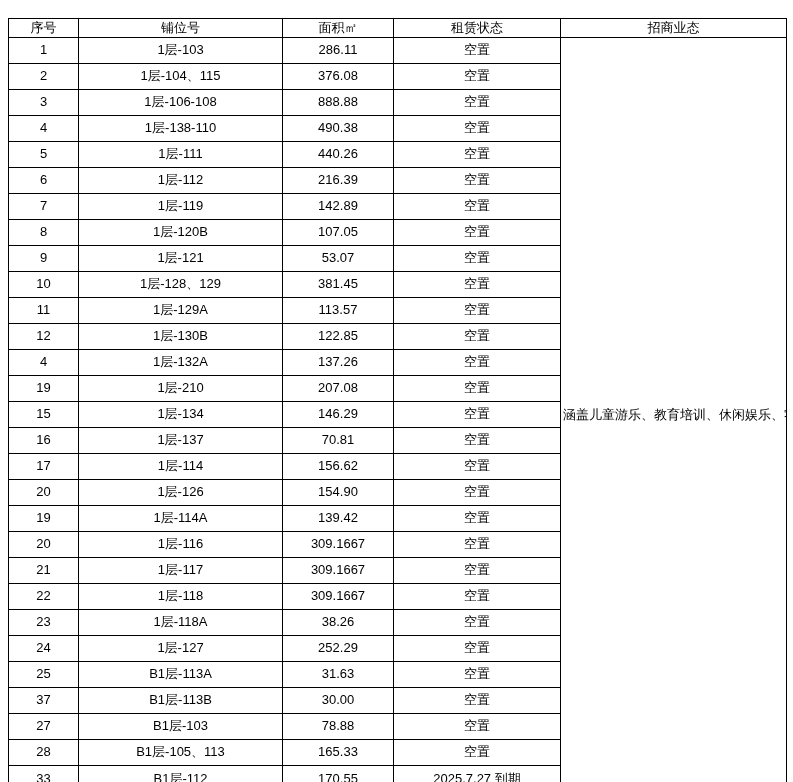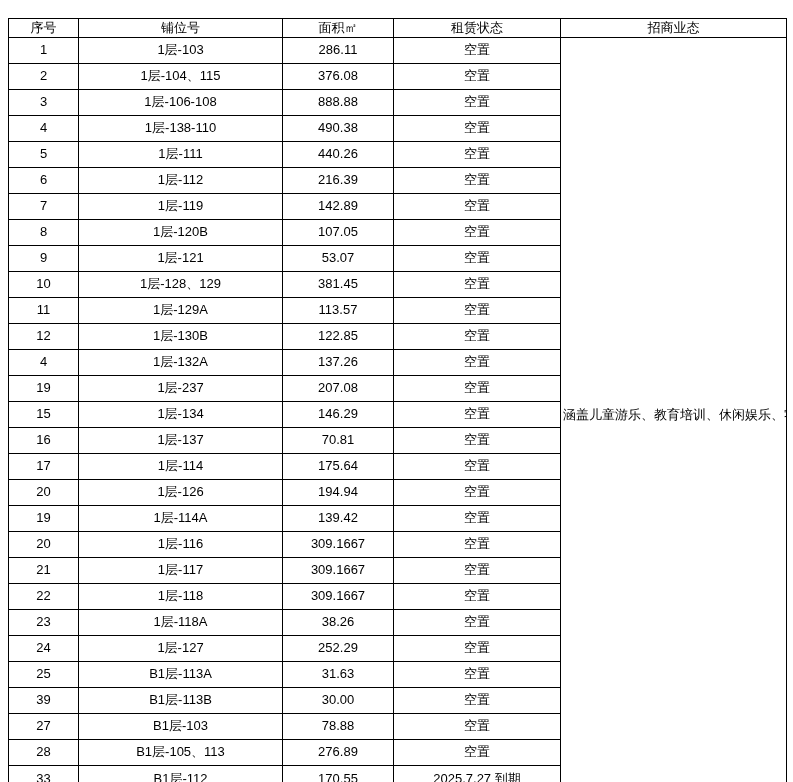--- a/index.html
+++ b/index.html
@@ -152,46 +152,46 @@
           <td>空置</td>
         </tr>
         <tr>
           <td>4</td>
           <td>1层-132A</td>
           <td>137.26</td>
           <td>空置</td>
         </tr>
         <tr>
           <td>19</td>
-          <td>1层-237</td>
+          <td>1层-210</td>
           <td>207.08</td>
           <td>空置</td>
         </tr>
         <tr>
           <td>15</td>
           <td>1层-134</td>
           <td>146.29</td>
           <td>空置</td>
         </tr>
         <tr>
           <td>16</td>
           <td>1层-137</td>
           <td>70.81</td>
           <td>空置</td>
         </tr>
         <tr>
           <td>17</td>
           <td>1层-114</td>
-          <td>175.64</td>
+          <td>156.62</td>
           <td>空置</td>
         </tr>
         <tr>
           <td>20</td>
           <td>1层-126</td>
-          <td>194.94</td>
+          <td>154.90</td>
           <td>空置</td>
         </tr>
         <tr>
           <td>19</td>
           <td>1层-114A</td>
           <td>139.42</td>
           <td>空置</td>
         </tr>
         <tr>
           <td>20</td>
@@ -223,35 +223,35 @@
           <td>252.29</td>
           <td>空置</td>
         </tr>
         <tr>
           <td>25</td>
           <td>B1层-113A</td>
           <td>31.63</td>
           <td>空置</td>
         </tr>
         <tr>
-          <td>39</td>
+          <td>37</td>
           <td>B1层-113B</td>
           <td>30.00</td>
           <td>空置</td>
         </tr>
         <tr>
           <td>27</td>
           <td>B1层-103</td>
           <td>78.88</td>
           <td>空置</td>
         </tr>
         <tr>
           <td>28</td>
           <td>B1层-105、113</td>
-          <td>276.89</td>
+          <td>165.33</td>
           <td>空置</td>
         </tr>
         <tr>
           <td>33</td>
           <td>B1层-112</td>
           <td>170.55</td>
           <td>2025.7.27 到期</td>
         </tr>
       </tbody>
   </table>

